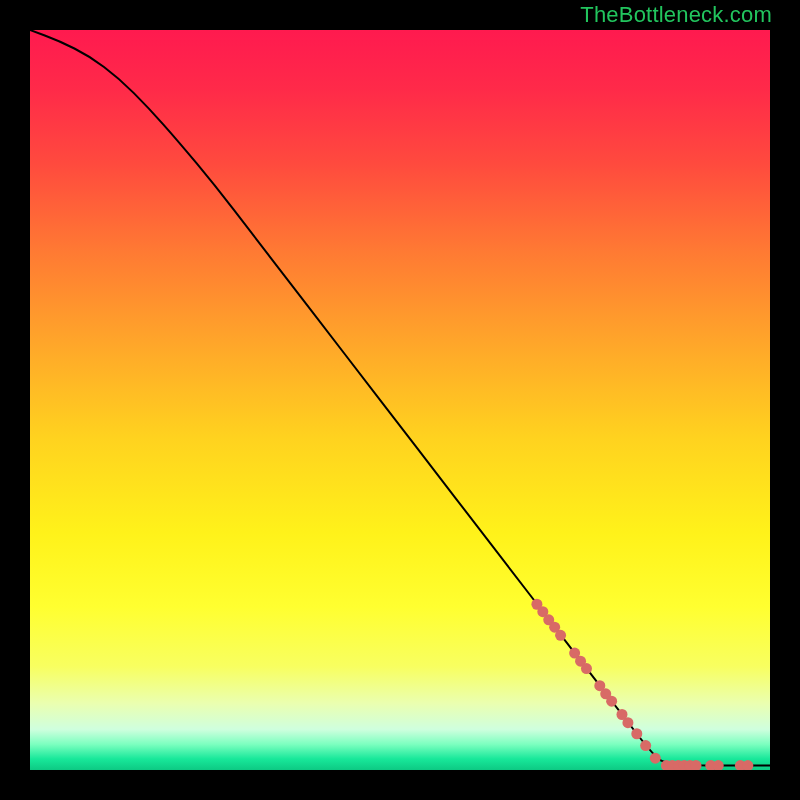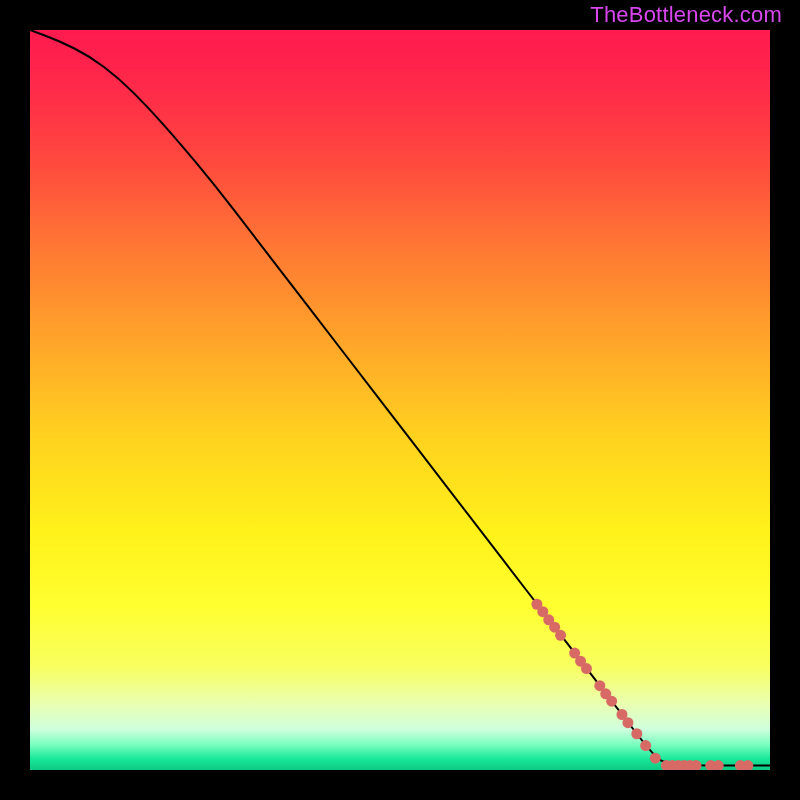--- a/index.html
+++ b/index.html
@@ -13,22 +13,22 @@
   }
   .stage {
     position: relative;
     width: 800px;
     height: 800px;
     background: #000;
   }
   .attribution {
     position: absolute;
     top: 2px;
-    right: 18px;
-    color: #d946ef;
+    right: 28px;
+    color: #22c55e;
     font-size: 22px;
     letter-spacing: 0.2px;
     user-select: none;
   }
   .plot {
     position: absolute;
     left: 30px;
     top: 30px;
     width: 740px;
     height: 740px;

